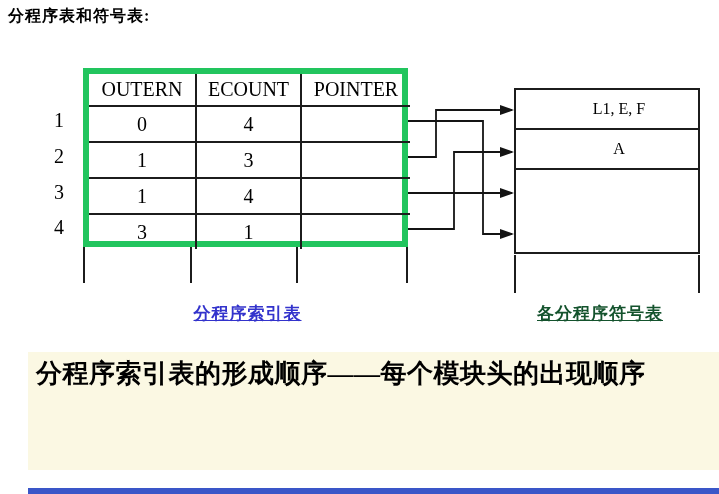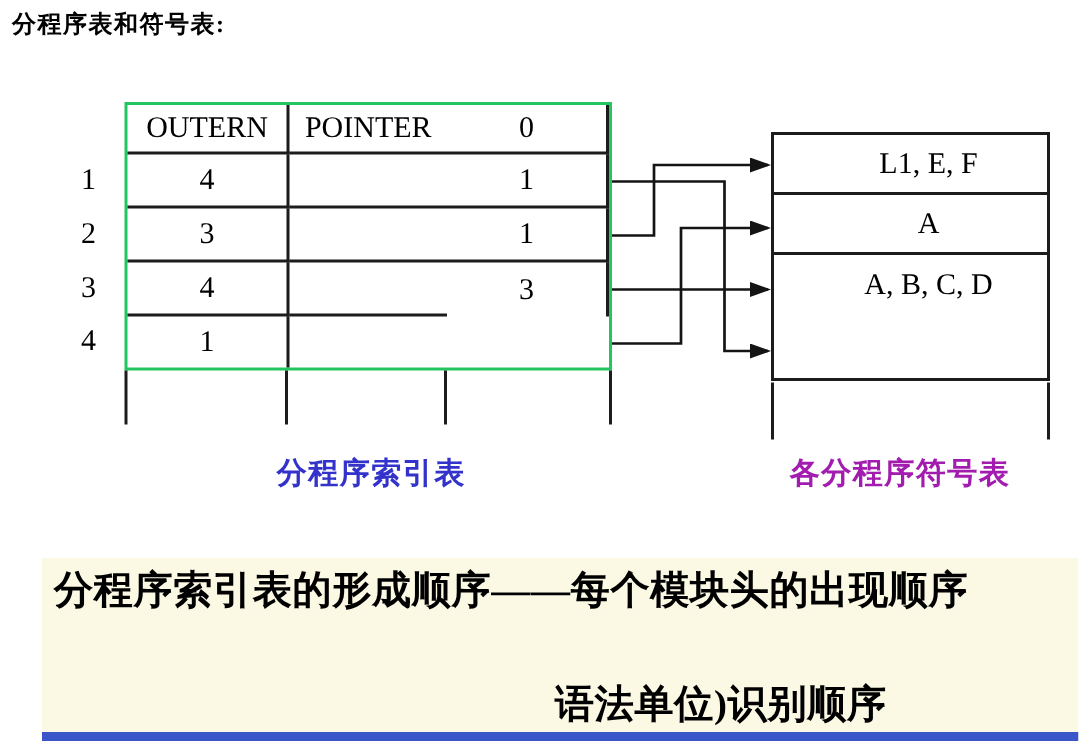--- a/index.html
+++ b/index.html
@@ -8,21 +8,21 @@
     font-family:"Liberation Serif","DejaVu Serif",serif;color:#000;
   }
   .abs{position:absolute;}
   
   .slide-title{
     left:8px;top:6px;font-size:16px;font-weight:bold;letter-spacing:1px;
   }
   
   .index-table{
     left:83px;top:68px;width:325px;height:179px;box-sizing:border-box;
-    border:2px solid #22c55e;display:grid;
+    border:6px solid #22c55e;display:grid;
     grid-template-columns:108px 105px 108px;
     grid-template-rows:33px 36px 36px 36px 34px;
   }
   .it-cell{
     border-right:2px solid #1c1c1c;border-bottom:2px solid #1c1c1c;
     display:flex;align-items:center;justify-content:center;
     font-size:20px;box-sizing:border-box;
   }
   .it-cell.col-last{border-right:none;}
   .it-cell.row-last{border-bottom:none;}
@@ -31,35 +31,35 @@
   }
   
   .vline{width:2px;background:#1c1c1c;}
   
   .symbol-table{
     left:514px;top:88px;width:186px;height:166px;box-sizing:border-box;
     border:2px solid #1c1c1c;display:grid;grid-template-rows:40px 40px 40px 42px;
   }
   .st-cell{
     border-bottom:2px solid #1c1c1c;display:flex;align-items:center;justify-content:center;
-    font-size:20px;box-sizing:border-box;padding-left:24px;
+    font-size:16px;box-sizing:border-box;padding-left:24px;
   }
   .st-cell.row-last{border-bottom:none;}
   
   .caption{
-    font-size:20px;font-weight:bold;text-align:center;letter-spacing:1px;
+    font-size:17px;font-weight:bold;text-align:center;letter-spacing:1px;text-decoration:underline;
   }
   .caption-left{left:85px;top:302px;width:325px;}
   .caption-right{left:480px;top:302px;width:240px;}
   
   .arrows-svg{left:0;top:0;pointer-events:none;}
   .arrow-line{fill:none;stroke:#141414;stroke-width:1.8;}
   
   .note-box{
-    left:28px;top:372px;width:691px;height:118px;box-sizing:border-box;padding-left:28px;
+    left:28px;top:352px;width:691px;height:118px;box-sizing:border-box;padding-left:28px;
   }
   .note-line{
     position:absolute;font-size:26px;font-weight:bold;white-space:nowrap;letter-spacing:0.5px;
   }
   .note-line-1{left:8px;top:4px;}
   .note-line-2{left:8px;top:42px;}
   .note-line-3{left:342px;top:80px;}
   
   .bottom-bar{left:28px;top:488px;width:691px;height:6px;}
 </style>
@@ -68,20 +68,21 @@
 
 <div class="abs slide-title">分程序表和符号表:</div>
 
 <div class="abs row-number" style="top:109px;">1</div>
 <div class="abs row-number" style="top:145px;">2</div>
 <div class="abs row-number" style="top:181px;">3</div>
 <div class="abs row-number" style="top:216px;">4</div>
 
 <div class="abs index-table">
   <div class="it-cell">OUTERN</div>
+  <div class="it-cell">ECOUNT</div>
   <div class="it-cell col-last">POINTER</div>
 
   <div class="it-cell">0</div>
   <div class="it-cell">4</div>
   <div class="it-cell col-last"></div>
 
   <div class="it-cell">1</div>
   <div class="it-cell">3</div>
   <div class="it-cell col-last"></div>
 
@@ -95,39 +96,37 @@
 </div>
 
 <div class="abs vline" style="left:83px;top:247px;height:36px;"></div>
 <div class="abs vline" style="left:190px;top:247px;height:36px;"></div>
 <div class="abs vline" style="left:296px;top:247px;height:36px;"></div>
 <div class="abs vline" style="left:406px;top:247px;height:36px;"></div>
 
 <div class="abs symbol-table">
   <div class="st-cell">L1, E, F</div>
   <div class="st-cell">A</div>
-  <div class="st-cell row-last">A, B, C, D</div>
 </div>
 
 <div class="abs vline" style="left:514px;top:255px;height:38px;"></div>
 <div class="abs vline" style="left:698px;top:255px;height:38px;"></div>
 
 <svg class="abs arrows-svg" width="719" height="494" viewBox="0 0 719 494">
   <defs>
     <marker id="ah" markerUnits="userSpaceOnUse" markerWidth="14" markerHeight="10" refX="12" refY="5" orient="auto">
       <path d="M0,0 L14,5 L0,10 Z" fill="#141414"></path>
     </marker>
   </defs>
   <polyline class="arrow-line" points="408,121 483,121 483,234 512,234" marker-end="url(#ah)"></polyline>
   <polyline class="arrow-line" points="408,157 436,157 436,110 512,110" marker-end="url(#ah)"></polyline>
   <polyline class="arrow-line" points="408,193 512,193" marker-end="url(#ah)"></polyline>
   <polyline class="arrow-line" points="408,229 454,229 454,152 512,152" marker-end="url(#ah)"></polyline>
 </svg>
 
 <div class="abs caption caption-left" style="color: rgb(51, 51, 204);">分程序索引表</div>
-<div class="abs caption caption-right" style="color: #a21caf;">各分程序符号表</div>
+<div class="abs caption caption-right" style="color: #14532d;">各分程序符号表</div>
 
 <div class="abs note-box" style="background: rgb(251, 248, 227);">
   <div class="note-line note-line-1">分程序索引表的形成顺序——每个模块头的出现顺序</div>
-  <div class="note-line note-line-3">语法单位)识别顺序</div>
 </div>
 
 <div class="abs bottom-bar" style="background: rgb(58, 86, 200);"></div>
 
 </body></html>

